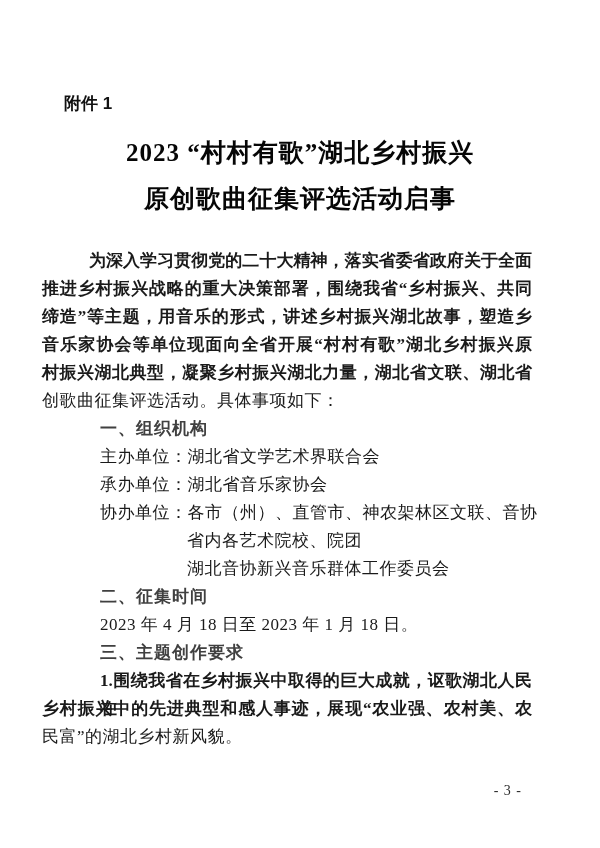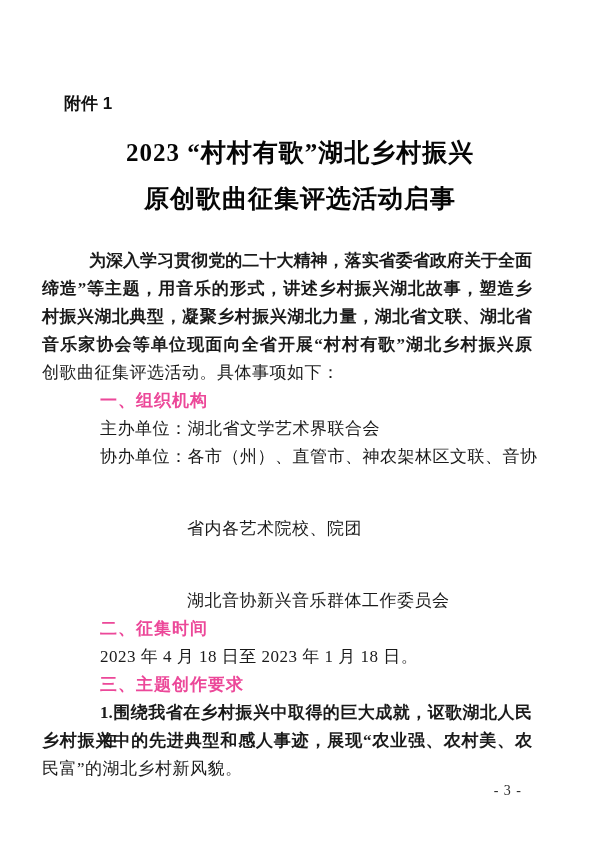--- a/index.html
+++ b/index.html
@@ -56,26 +56,26 @@
   }
   .line.justify {
     white-space: normal;
     text-align: justify;
     text-align-last: justify;
     letter-spacing: 0;
     font-weight: bold;
   }
   .ind-p { padding-left: 47px; }
   .ind-1 { padding-left: 58px; }
-  .ind-2 { padding-left: 145px; margin-top: 44px; }
+  .ind-2 { padding-left: 145px; }
   .heading {
     font-family: "Liberation Sans", sans-serif;
     font-weight: 700;
     letter-spacing: 1px;
-    color: #ec4899;
+    color: #404040;
   }
   .page-number {
     position: absolute;
     top: 783px;
     right: 66px;
     font-size: 14px;
     letter-spacing: 1px;
     color: #2b2b2b;
   }
 </style>
@@ -84,27 +84,29 @@
 
 <div class="page">
 
   <div class="attachment">附件 1</div>
 
   <div class="doc-title t1">2023 “村村有歌”湖北乡村振兴</div>
   <div class="doc-title t2">原创歌曲征集评选活动启事</div>
 
   <div class="body-block">
     <div class="line justify ind-p">为深入学习贯彻党的二十大精神，落实省委省政府关于全面</div>
+    <div class="line justify">推进乡村振兴战略的重大决策部署，围绕我省“乡村振兴、共同</div>
     <div class="line justify">缔造”等主题，用音乐的形式，讲述乡村振兴湖北故事，塑造乡</div>
+    <div class="line justify">音乐家协会等单位现面向全省开展“村村有歌”湖北乡村振兴原</div>
     <div class="line justify">村振兴湖北典型，凝聚乡村振兴湖北力量，湖北省文联、湖北省</div>
-    <div class="line justify">音乐家协会等单位现面向全省开展“村村有歌”湖北乡村振兴原</div>
     <div class="line">创歌曲征集评选活动。具体事项如下：</div>
 
     <div class="line heading ind-1">一、组织机构</div>
     <div class="line ind-1">主办单位：湖北省文学艺术界联合会</div>
+    <div class="line ind-1">承办单位：湖北省音乐家协会</div>
     <div class="line ind-1">协办单位：各市（州）、直管市、神农架林区文联、音协</div>
     <div class="line ind-2">省内各艺术院校、院团</div>
     <div class="line ind-2">湖北音协新兴音乐群体工作委员会</div>
 
     <div class="line heading ind-1">二、征集时间</div>
     <div class="line ind-1">2023 年 4 月 18 日至 2023 年 1 月 18 日。</div>
 
     <div class="line heading ind-1">三、主题创作要求</div>
     <div class="line justify ind-1">1.围绕我省在乡村振兴中取得的巨大成就，讴歌湖北人民在</div>
     <div class="line justify">乡村振兴中的先进典型和感人事迹，展现“农业强、农村美、农</div>

